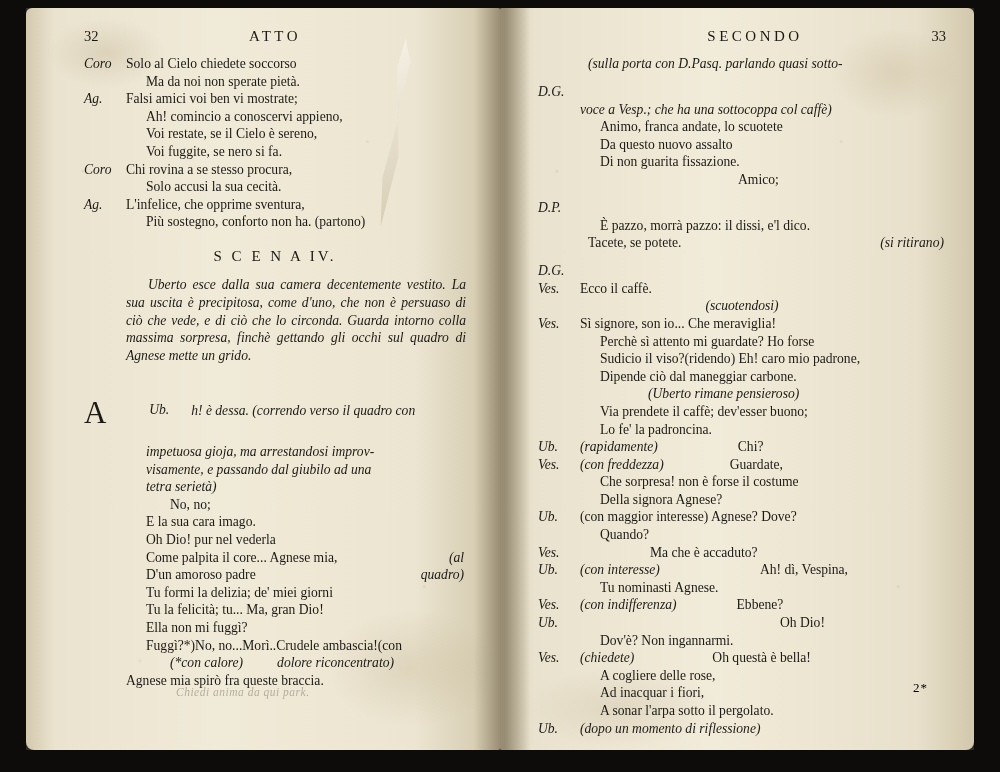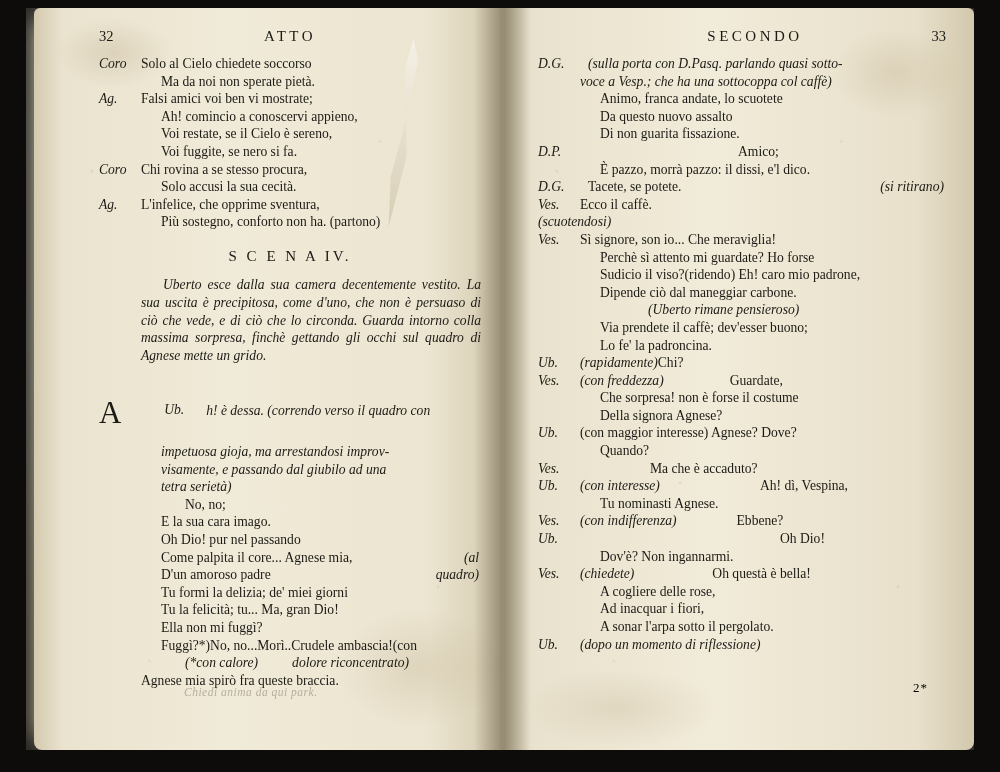--- a/index.html
+++ b/index.html
@@ -30,26 +30,25 @@
       radial-gradient(ellipse 70% 60% at 20% 30%, #efe9d8 0%, #e4dcc6 55%, #d6cbb0 100%);
     box-shadow: 0 0 24px 10px rgba(0,0,0,0.85) inset;
   }
   .page {
     position: absolute;
     top: 0;
     height: 742px;
     overflow: hidden;
   }
   .page-left {
-    left: 8px;
+    left: 0;
     width: 474px;
     background:
       linear-gradient(90deg, #d3c9ae 0%, #eae3cf 6%, #f0ead8 40%, #ece5d1 82%, #cfc5a8 100%);
     border-radius: 6px 2px 2px 8px;
-    padding-left: 7px;
   }
   .page-right {
     left: 474px;
     width: 474px;
     background:
       linear-gradient(90deg, #cdc3a6 0%, #e9e2ce 7%, #f1ebd9 45%, #e8e0cb 88%, #d2c8ac 100%);
     border-radius: 2px 6px 8px 2px;
   }
   
   .gutter {
@@ -129,21 +128,21 @@
     line-height: 17.6px;
     white-space: pre-wrap;
     position: relative;
   }
   .spk {
     display: inline-block;
     width: 42px;
     font-style: italic;
     vertical-align: top;
   }
-  .spk-w2 { width: 50px; }
+  .spk-w2 { width: 50px; margin-top: 28px; }
   .txt { display: inline; }
   .ital { font-style: italic; }
   .ind1 { padding-left: 42px; }
   .ind2 { padding-left: 62px; }
   .ind3 { padding-left: 86px; }
   .ind4 { padding-left: 110px; }
   .right-slot { float: right; font-style: italic; margin-right: 2px; }
   .scene {
     text-align: center;
     font-size: 15px;
@@ -227,21 +226,21 @@
         <div class="dropcap-block">
           <div class="line">
             <span class="spk" style="line-height:28px">Ub.</span><span class="dropcap">A</span><span class="txt ital" style="line-height:30px">h! è dessa. (correndo verso il quadro con</span>
           </div>
           <div class="line ind2 ital">impetuosa gioja, ma arrestandosi improv-</div>
           <div class="line ind2 ital">visamente, e passando dal giubilo ad una</div>
           <div class="line ind2 ital">tetra serietà)</div>
 
           <div class="line ind3">No, no;</div>
           <div class="line ind2">E la sua cara imago.</div>
-          <div class="line ind2">Oh Dio! pur nel passando</div>
+          <div class="line ind2">Oh Dio! pur nel vederla</div>
           <div class="line ind2"><span class="right-slot">(al</span><span class="txt">Come palpita il core... Agnese mia,</span></div>
           <div class="line ind2"><span class="right-slot">quadro)</span><span class="txt">D'un amoroso padre</span></div>
           <div class="line ind2">Tu formi la delizia; de' miei giorni</div>
           <div class="line ind2">Tu la felicità; tu... Ma, gran Dio!</div>
           <div class="line ind2">Ella non mi fuggì?</div>
           <div class="line ind2">Fuggì?*)No, no...Morì..Crudele ambascia!(con</div>
           <div class="line ind3 ital">(*con calore)          dolore riconcentrato)</div>
           <div class="line ind1">Agnese mia spirò fra queste braccia.</div>
         </div>
       </div>
@@ -268,31 +267,31 @@
           <div class="line ind2">Da questo nuovo assalto</div>
           <div class="line ind2">Di non guarita fissazione.</div>
 
           <div class="line"><span class="spk spk-w2 ital">D.P.</span><span class="txt" style="margin-left:150px">Amico;</span></div>
           <div class="line ind2">È pazzo, morrà pazzo: il dissi, e'l dico.</div>
 
           <div class="line"><span class="spk spk-w2 ital">D.G.</span><span class="right-slot">(si ritirano)</span><span class="txt">Tacete, se potete.</span></div>
 
           <div class="line"><span class="spk ital">Ves.</span><span class="txt" style="">Ecco il caffè.</span></div>
 
-          <div class="line" style="text-align:left"><span class="ital">(scuotendosi)</span></div>
+          <div class="line" style="text-align:center"><span class="ital">(scuotendosi)</span></div>
 
           <div class="line"><span class="spk ital">Ves.</span><span class="txt">Sì signore, son io... Che meraviglia!</span></div>
           <div class="line ind2">Perchè sì attento mi guardate? Ho forse</div>
           <div class="line ind2">Sudicio il viso?(ridendo) Eh! caro mio padrone,</div>
           <div class="line ind2">Dipende ciò dal maneggiar carbone.</div>
           <div class="line ind4 ital">(Uberto rimane pensieroso)</div>
           <div class="line ind2">Via prendete il caffè; dev'esser buono;</div>
           <div class="line ind2">Lo fe' la padroncina.</div>
 
-          <div class="line"><span class="spk ital">Ub.</span><span class="txt ital">(rapidamente)</span><span class="txt" style="">Chi?</span></div>
+          <div class="line"><span class="spk ital">Ub.</span><span class="txt ital">(rapidamente)</span><span class="txt" style="margin-left:80px">Chi?</span></div>
           <div class="line"><span class="spk ital">Ves.</span><span class="txt ital">(con freddezza)</span><span class="txt" style="margin-left:66px">Guardate,</span></div>
           <div class="line ind2">Che sorpresa! non è forse il costume</div>
           <div class="line ind2">Della signora Agnese?</div>
 
           <div class="line"><span class="spk ital">Ub.</span><span class="txt">(con maggior interesse) Agnese? Dove?</span></div>
           <div class="line ind2">Quando?</div>
 
           <div class="line"><span class="spk ital">Ves.</span><span class="txt" style="margin-left:70px">Ma che è accaduto?</span></div>
 
           <div class="line"><span class="spk ital">Ub.</span><span class="txt ital">(con interesse)</span><span class="txt" style="margin-left:100px">Ah! dì, Vespina,</span></div>

